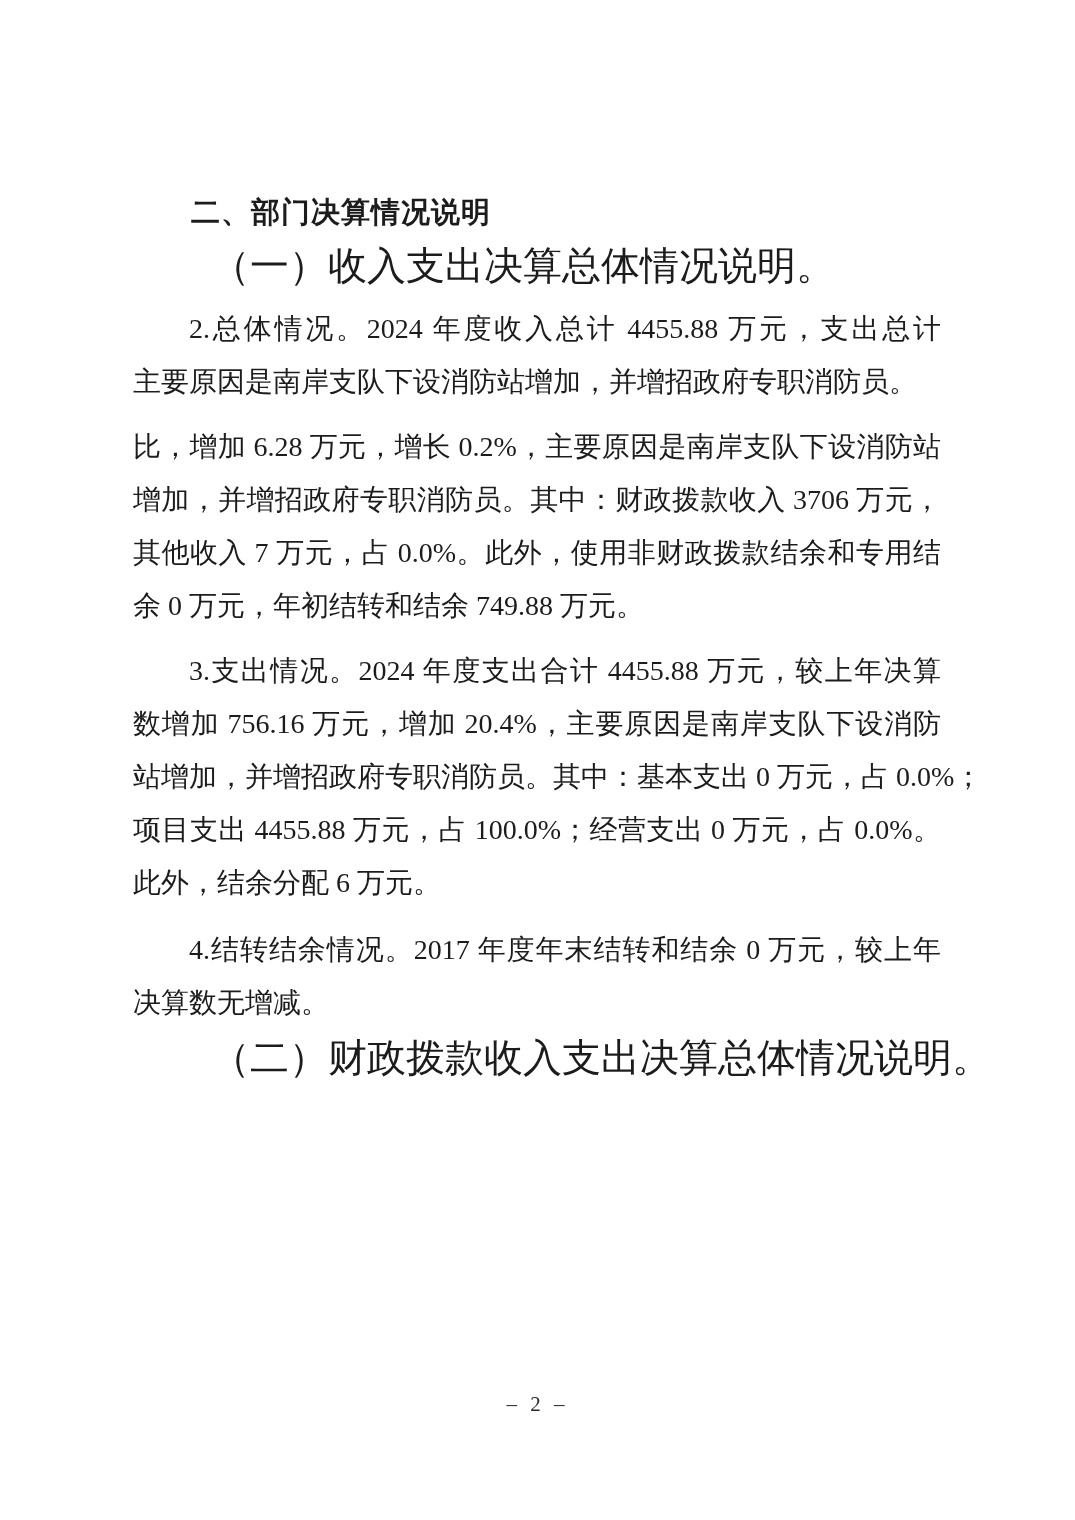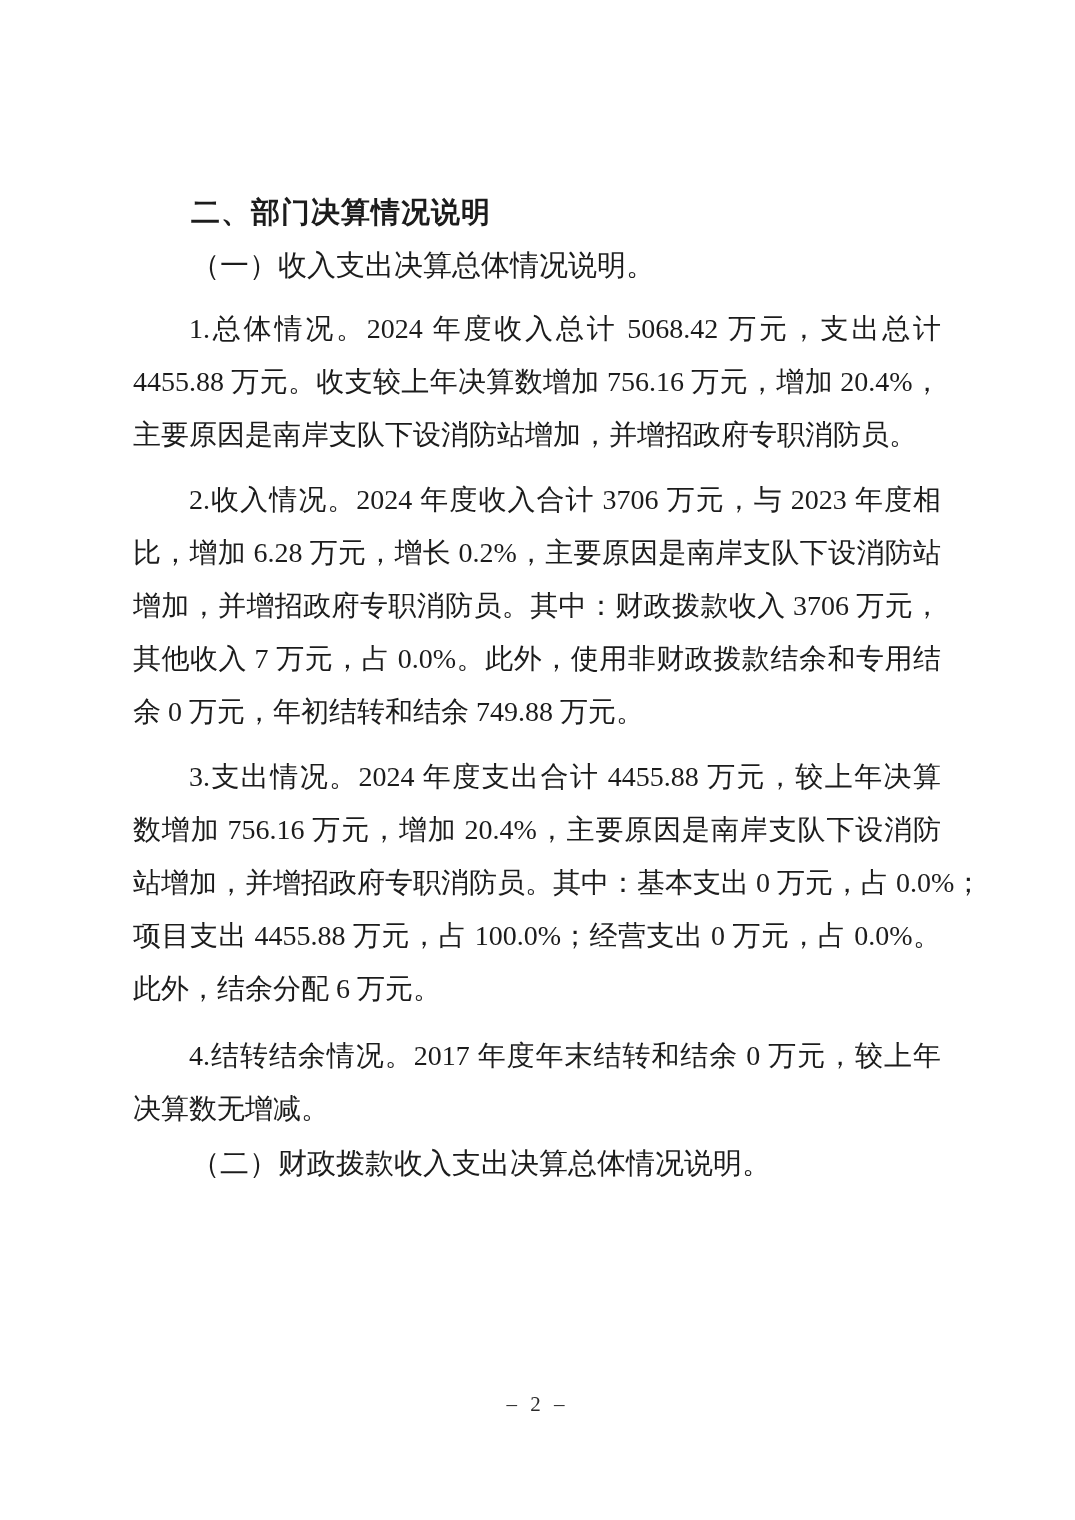--- a/index.html
+++ b/index.html
@@ -27,21 +27,21 @@
     line-height: 53px;
   }
   .block { margin: 0; }
   .block.heading1 {
     font-family: "Liberation Sans", "DejaVu Sans", sans-serif;
     font-weight: 700;
     font-size: 29px;
     letter-spacing: 1px;
   }
   .block.subheading {
-    font-size: 29px;
+    font-size: 39px;
     font-weight: 400;
   }
   .block.paragraph { margin-top: 12px; }
   .block.paragraph.p1 { margin-top: 10px; }
   .block.paragraph.p4 { margin-top: 14px; }
   .block.subheading.sub2 { margin-top: 2px; }
   .line {
     white-space: nowrap;
     text-justify: inter-character;
   }
@@ -71,26 +71,24 @@
 <div class="page">
   <div class="content">
     <div class="block heading1">
       <div class="line first">二、部门决算情况说明</div>
     </div>
     <div>
         <div class="block subheading sub1">
           <div class="line first last">（一）收入支出决算总体情况说明。</div>
         </div>
         <div class="block paragraph p1">
-          <div class="line first">1.总体情况。2024 年度收入总计 5068.42 万元，支出总计</div>
-          <div class="line">4455.88 万元。收支较上年决算数增加 756.16 万元，增加 20.4%，</div>
+          <div class="line first">2.总体情况。2024 年度收入总计 4455.88 万元，支出总计</div>
           <div class="line last">主要原因是南岸支队下设消防站增加，并增招政府专职消防员。</div>
         </div>
         <div class="block paragraph p2">
-          <div class="line first">2.收入情况。2024 年度收入合计 3706 万元，与 2023 年度相</div>
           <div class="line">比，增加 6.28 万元，增长 0.2%，主要原因是南岸支队下设消防站</div>
           <div class="line">增加，并增招政府专职消防员。其中：财政拨款收入 3706 万元，</div>
           <div class="line">其他收入 7 万元，占 0.0%。此外，使用非财政拨款结余和专用结</div>
           <div class="line last">余 0 万元，年初结转和结余 749.88 万元。</div>
         </div>
         <div class="block paragraph p3">
           <div class="line first">3.支出情况。2024 年度支出合计 4455.88 万元，较上年决算</div>
           <div class="line">数增加 756.16 万元，增加 20.4%，主要原因是南岸支队下设消防</div>
           <div class="line">站增加，并增招政府专职消防员。其中：基本支出 0 万元，占 0.0%；</div>
           <div class="line">项目支出 4455.88 万元，占 100.0%；经营支出 0 万元，占 0.0%。</div>

